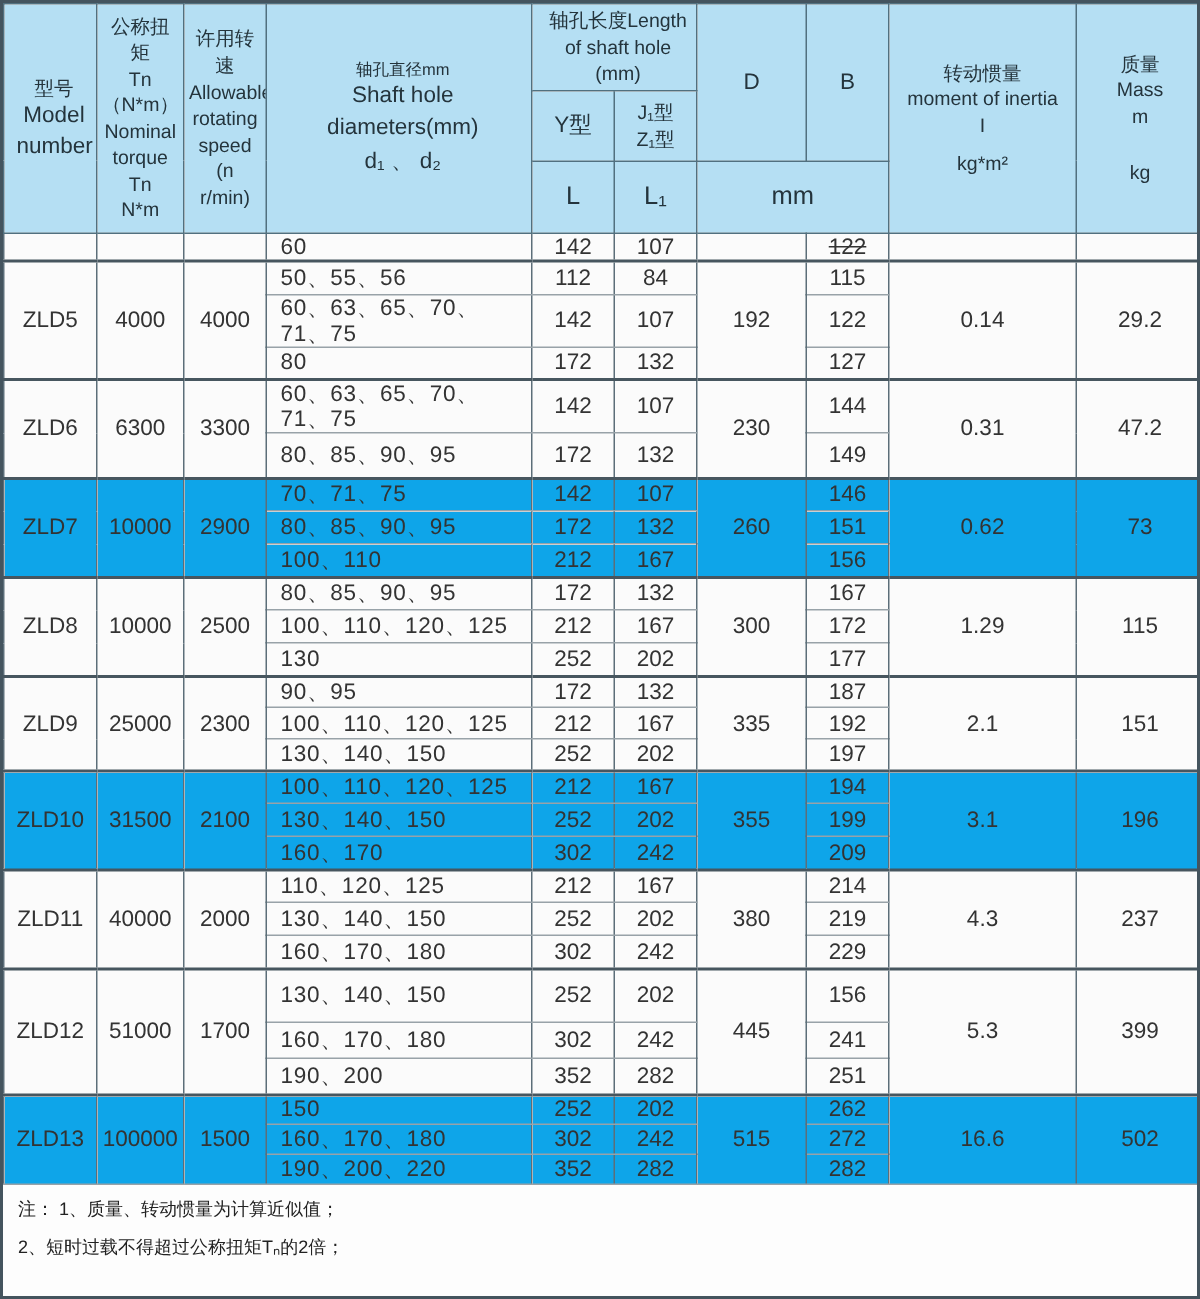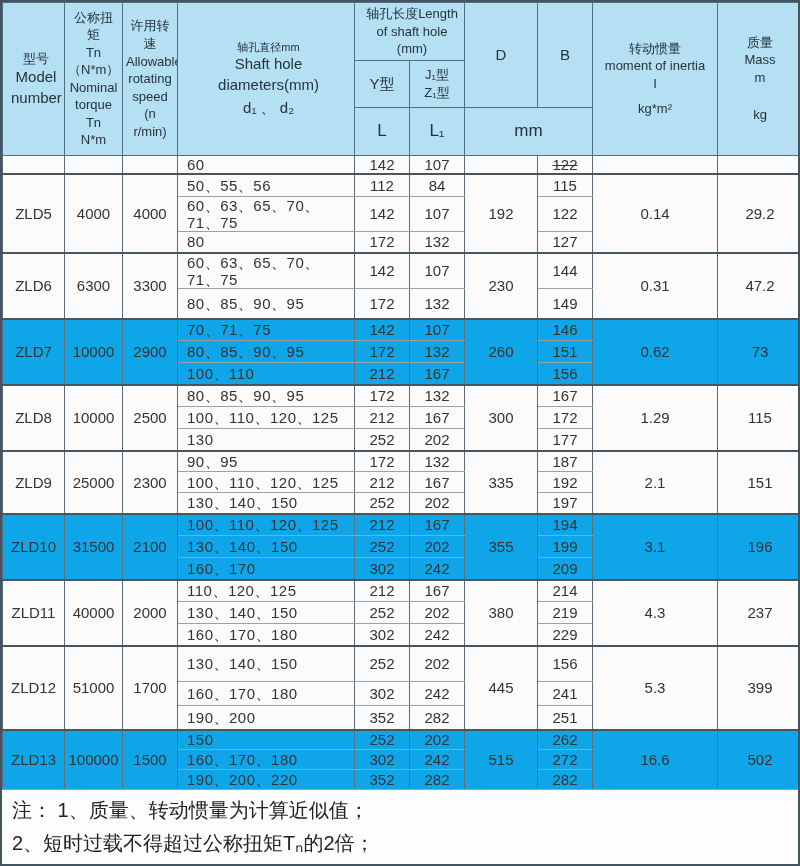--- a/index.html
+++ b/index.html
@@ -29,21 +29,21 @@
     padding:0 2px;line-height:1.15;
   }
   tbody tr.gs td{border-top:2px solid #47565f;}
   tbody tr.hl td{background:#0ea5e9;}
   tbody td.dia{text-align:left;padding-left:9px;letter-spacing:.5px;}
   tbody td.model{font-size:15px;}
   .strike{text-decoration:line-through;}
   
   .notes{padding:10px 12px 0 10px;color:#222;background:#fdfdfd;}
   .notes .n{font-size:14px;line-height:1.0;margin:0 0 13px 0;white-space:nowrap;}
-  .notes .cn{font-size:20px;}
+  .notes .cn{font-size:12px;}
   .notes .en{font-size:14px;}
 </style>
 </head>
 <body>
 
 <div class="sheet">
   <table>
     <colgroup>
       <col style="width:62px">
         <col style="width:58px">

